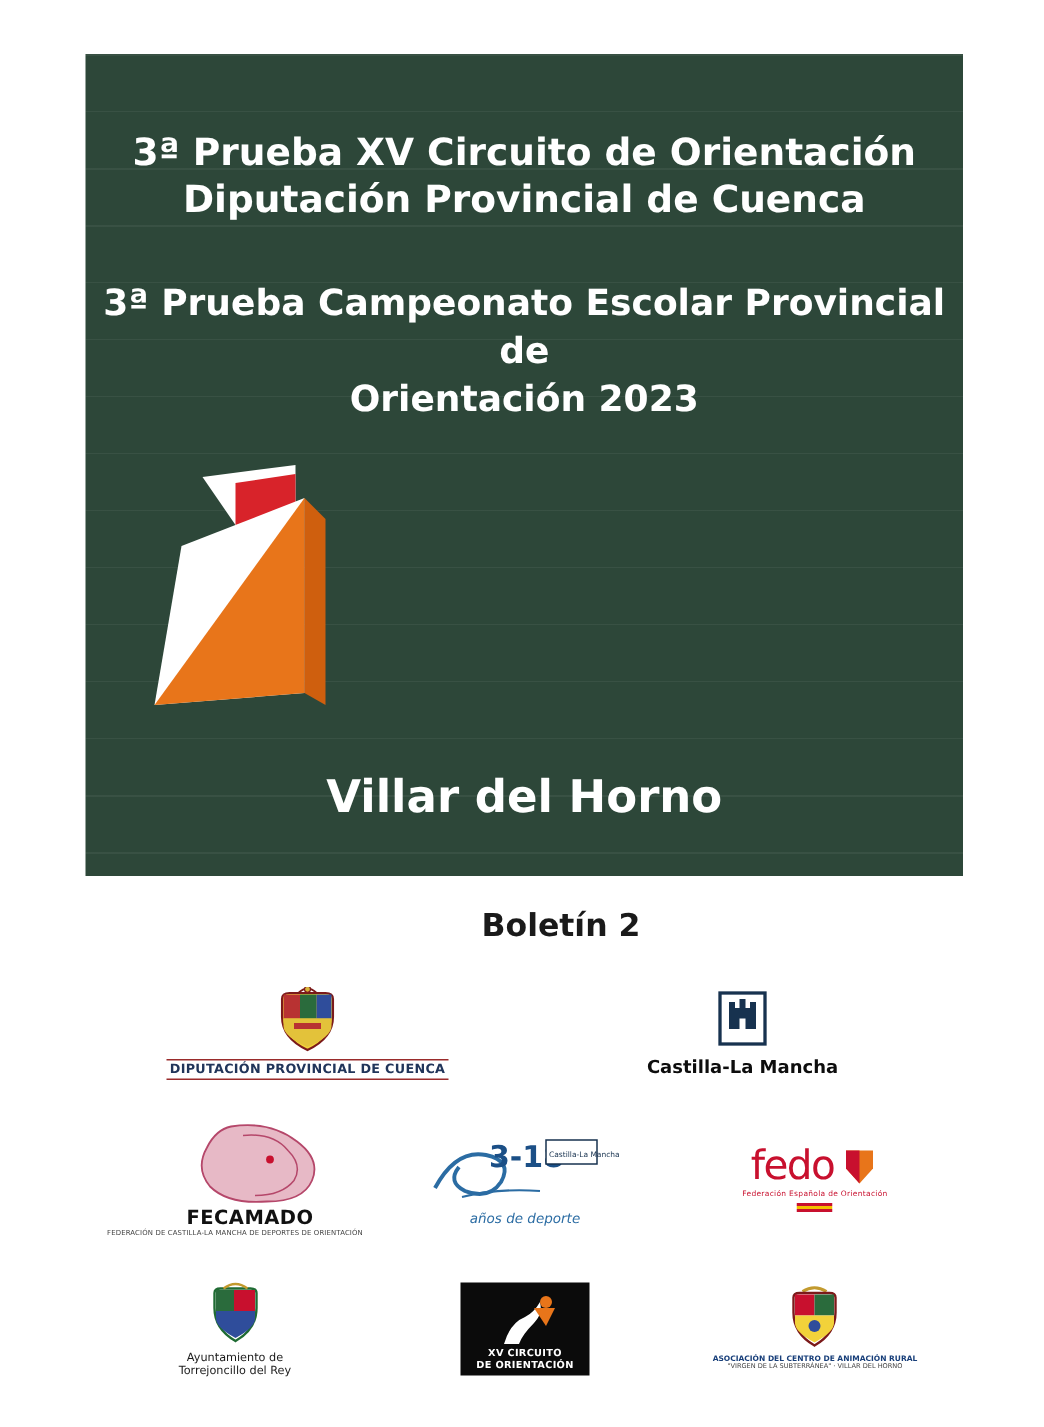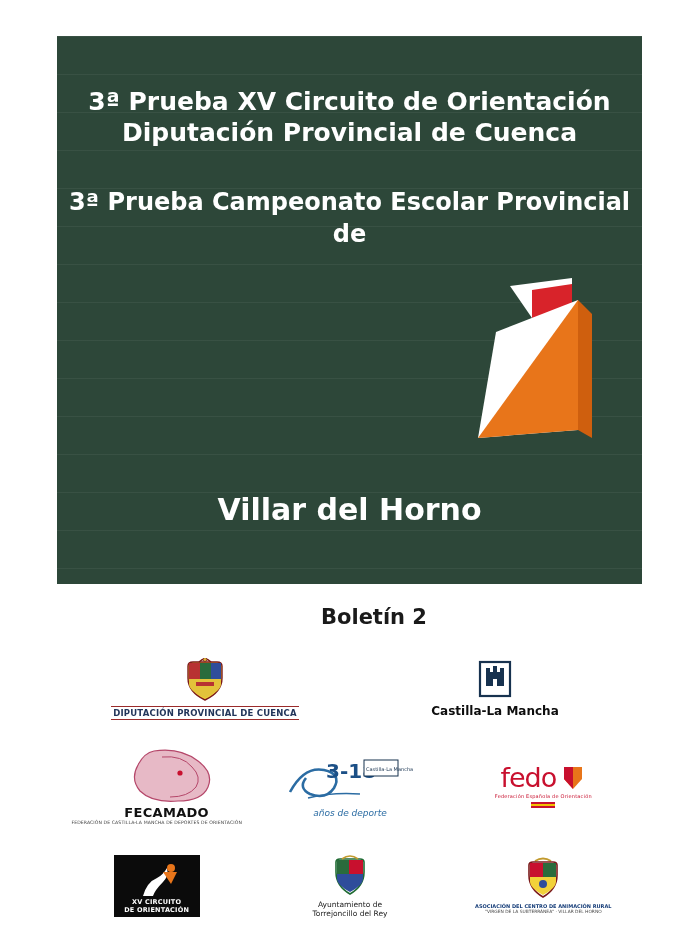--- a/index.html
+++ b/index.html
@@ -32,21 +32,21 @@
         rgba(0,0,0,0) 38px
       );
     overflow: hidden;
   }
   .hero-inner {
     position: relative;
     width: 100%;
     height: 100%;
     display: flex;
     flex-direction: column;
-    align-items: flex-end;
+    align-items: flex-start;
   }
 
   .title-block {
     margin-top: 50px;
     width: 100%;
     text-align: center;
     color: #ffffff;
   }
   .title-line {
     font-size: 25px;
@@ -73,21 +73,21 @@
     height: 195px;
     position: relative;
   }
   .logo-wrap svg {
     display: block;
     width: 100%;
     height: 100%;
   }
 
   .place-block {
-    margin-top: 24px;
+    margin-top: 14px;
     width: 100%;
     text-align: center;
     color: #ffffff;
   }
   .place {
     font-size: 30px;
     font-weight: bold;
     line-height: 42px;
   }
   .date {
@@ -187,20 +187,21 @@
 <div class="hero">
   <div class="hero-inner">
 
     <div class="title-block">
       <div class="title-line">3ª Prueba XV Circuito de Orientación</div>
       <div class="title-line">Diputación Provincial de Cuenca</div>
     </div>
 
     <div class="subtitle-block">
       <div class="subtitle-line">3ª Prueba Campeonato Escolar Provincial de</div>
+      <div class="subtitle-line">Orientación 2023</div>
     </div>
 
     <div class="logo-wrap">
       <svg viewBox="0 0 210 195" xmlns="http://www.w3.org/2000/svg">
 
         <path d="M78,16 L140,8 L140,42 L100,48 Z" fill="#ffffff"></path>
         <path d="M100,20 L140,14 L140,44 L100,48 Z" fill="#d8232a"></path>
 
         <path d="M64,62 L146,30 L146,160 L46,168 Z" fill="#ffffff"></path>
 
@@ -289,45 +290,45 @@
         <rect x="0" y="2" width="24" height="2" fill="#f2c100"></rect>
         <rect x="0" y="4" width="24" height="2" fill="#c8102e"></rect>
       </svg>
     </div>
 
   </div>
 
   <div class="logo-row row3">
 
     <div class="logo-cell">
+      <svg width="44" height="46" viewBox="0 0 44 46">
+        <path d="M8,18 L8,8 Q8,5 12,5 L32,5 Q36,5 36,8 L36,18 Q36,32 22,40 Q8,32 8,18 Z" fill="#ffffff" stroke="#1f6b33" stroke-width="1.6"></path>
+        <rect x="9" y="6" width="12" height="14" fill="#2a6b3c"></rect>
+        <rect x="21" y="6" width="14" height="14" fill="#c8102e"></rect>
+        <path d="M9,20 L35,20 L35,25 Q35,31 22,38 Q9,31 9,25 Z" fill="#2f4d9b"></path>
+        <path d="M14,5 q8,-6 16,0" fill="none" stroke="#c29a2e" stroke-width="1.6"></path>
+      </svg>
+      <div class="ayto-cap">Ayuntamiento de</div>
+      <div class="ayto-cap">Torrejoncillo del Rey</div>
+    </div>
+
+    <div class="logo-cell">
       <div class="xv-box">
         <svg width="60" height="36" viewBox="0 0 60 36">
           <path d="M16,34 q4,-14 14,-18 q6,-3 10,-10 q2,8 -4,14 q-8,8 -10,14 Z" fill="#ffffff"></path>
           <circle cx="44" cy="6" r="4" fill="#e8751a"></circle>
           <path d="M36,10 L50,10 L44,22 Z" fill="#e8751a"></path>
         </svg>
         <div class="xv-txt">XV CIRCUITO</div>
         <div class="xv-txt">DE ORIENTACIÓN</div>
       </div>
     </div>
 
     <div class="logo-cell">
       <svg width="44" height="46" viewBox="0 0 44 46">
-        <path d="M8,18 L8,8 Q8,5 12,5 L32,5 Q36,5 36,8 L36,18 Q36,32 22,40 Q8,32 8,18 Z" fill="#ffffff" stroke="#1f6b33" stroke-width="1.6"></path>
-        <rect x="9" y="6" width="12" height="14" fill="#2a6b3c"></rect>
-        <rect x="21" y="6" width="14" height="14" fill="#c8102e"></rect>
-        <path d="M9,20 L35,20 L35,25 Q35,31 22,38 Q9,31 9,25 Z" fill="#2f4d9b"></path>
-        <path d="M14,5 q8,-6 16,0" fill="none" stroke="#c29a2e" stroke-width="1.6"></path>
-      </svg>
-      <div class="ayto-cap">Ayuntamiento de</div>
-      <div class="ayto-cap">Torrejoncillo del Rey</div>
-    </div>
-
-    <div class="logo-cell">
-      <svg width="44" height="46" viewBox="0 0 44 46">
         <path d="M14,4 q8,-5 16,0" fill="none" stroke="#c29a2e" stroke-width="2"></path>
         <path d="M8,18 L8,8 Q8,5 12,5 L32,5 Q36,5 36,8 L36,18 Q36,32 22,40 Q8,32 8,18 Z" fill="#ffffff" stroke="#7b1a1a" stroke-width="1.6"></path>
         <rect x="9" y="6" width="13" height="14" fill="#c8102e"></rect>
         <rect x="22" y="6" width="13" height="14" fill="#2a6b3c"></rect>
         <path d="M9,20 L35,20 L35,25 Q35,31 22,38 Q9,31 9,25 Z" fill="#f2d23a"></path>
         <circle cx="22" cy="27" r="4" fill="#2f4d9b"></circle>
       </svg>
       <div class="aso-cap">ASOCIACIÓN DEL CENTRO DE ANIMACIÓN RURAL</div>
       <div class="aso-cap2">"VIRGEN DE LA SUBTERRÁNEA" · VILLAR DEL HORNO</div>
     </div>

